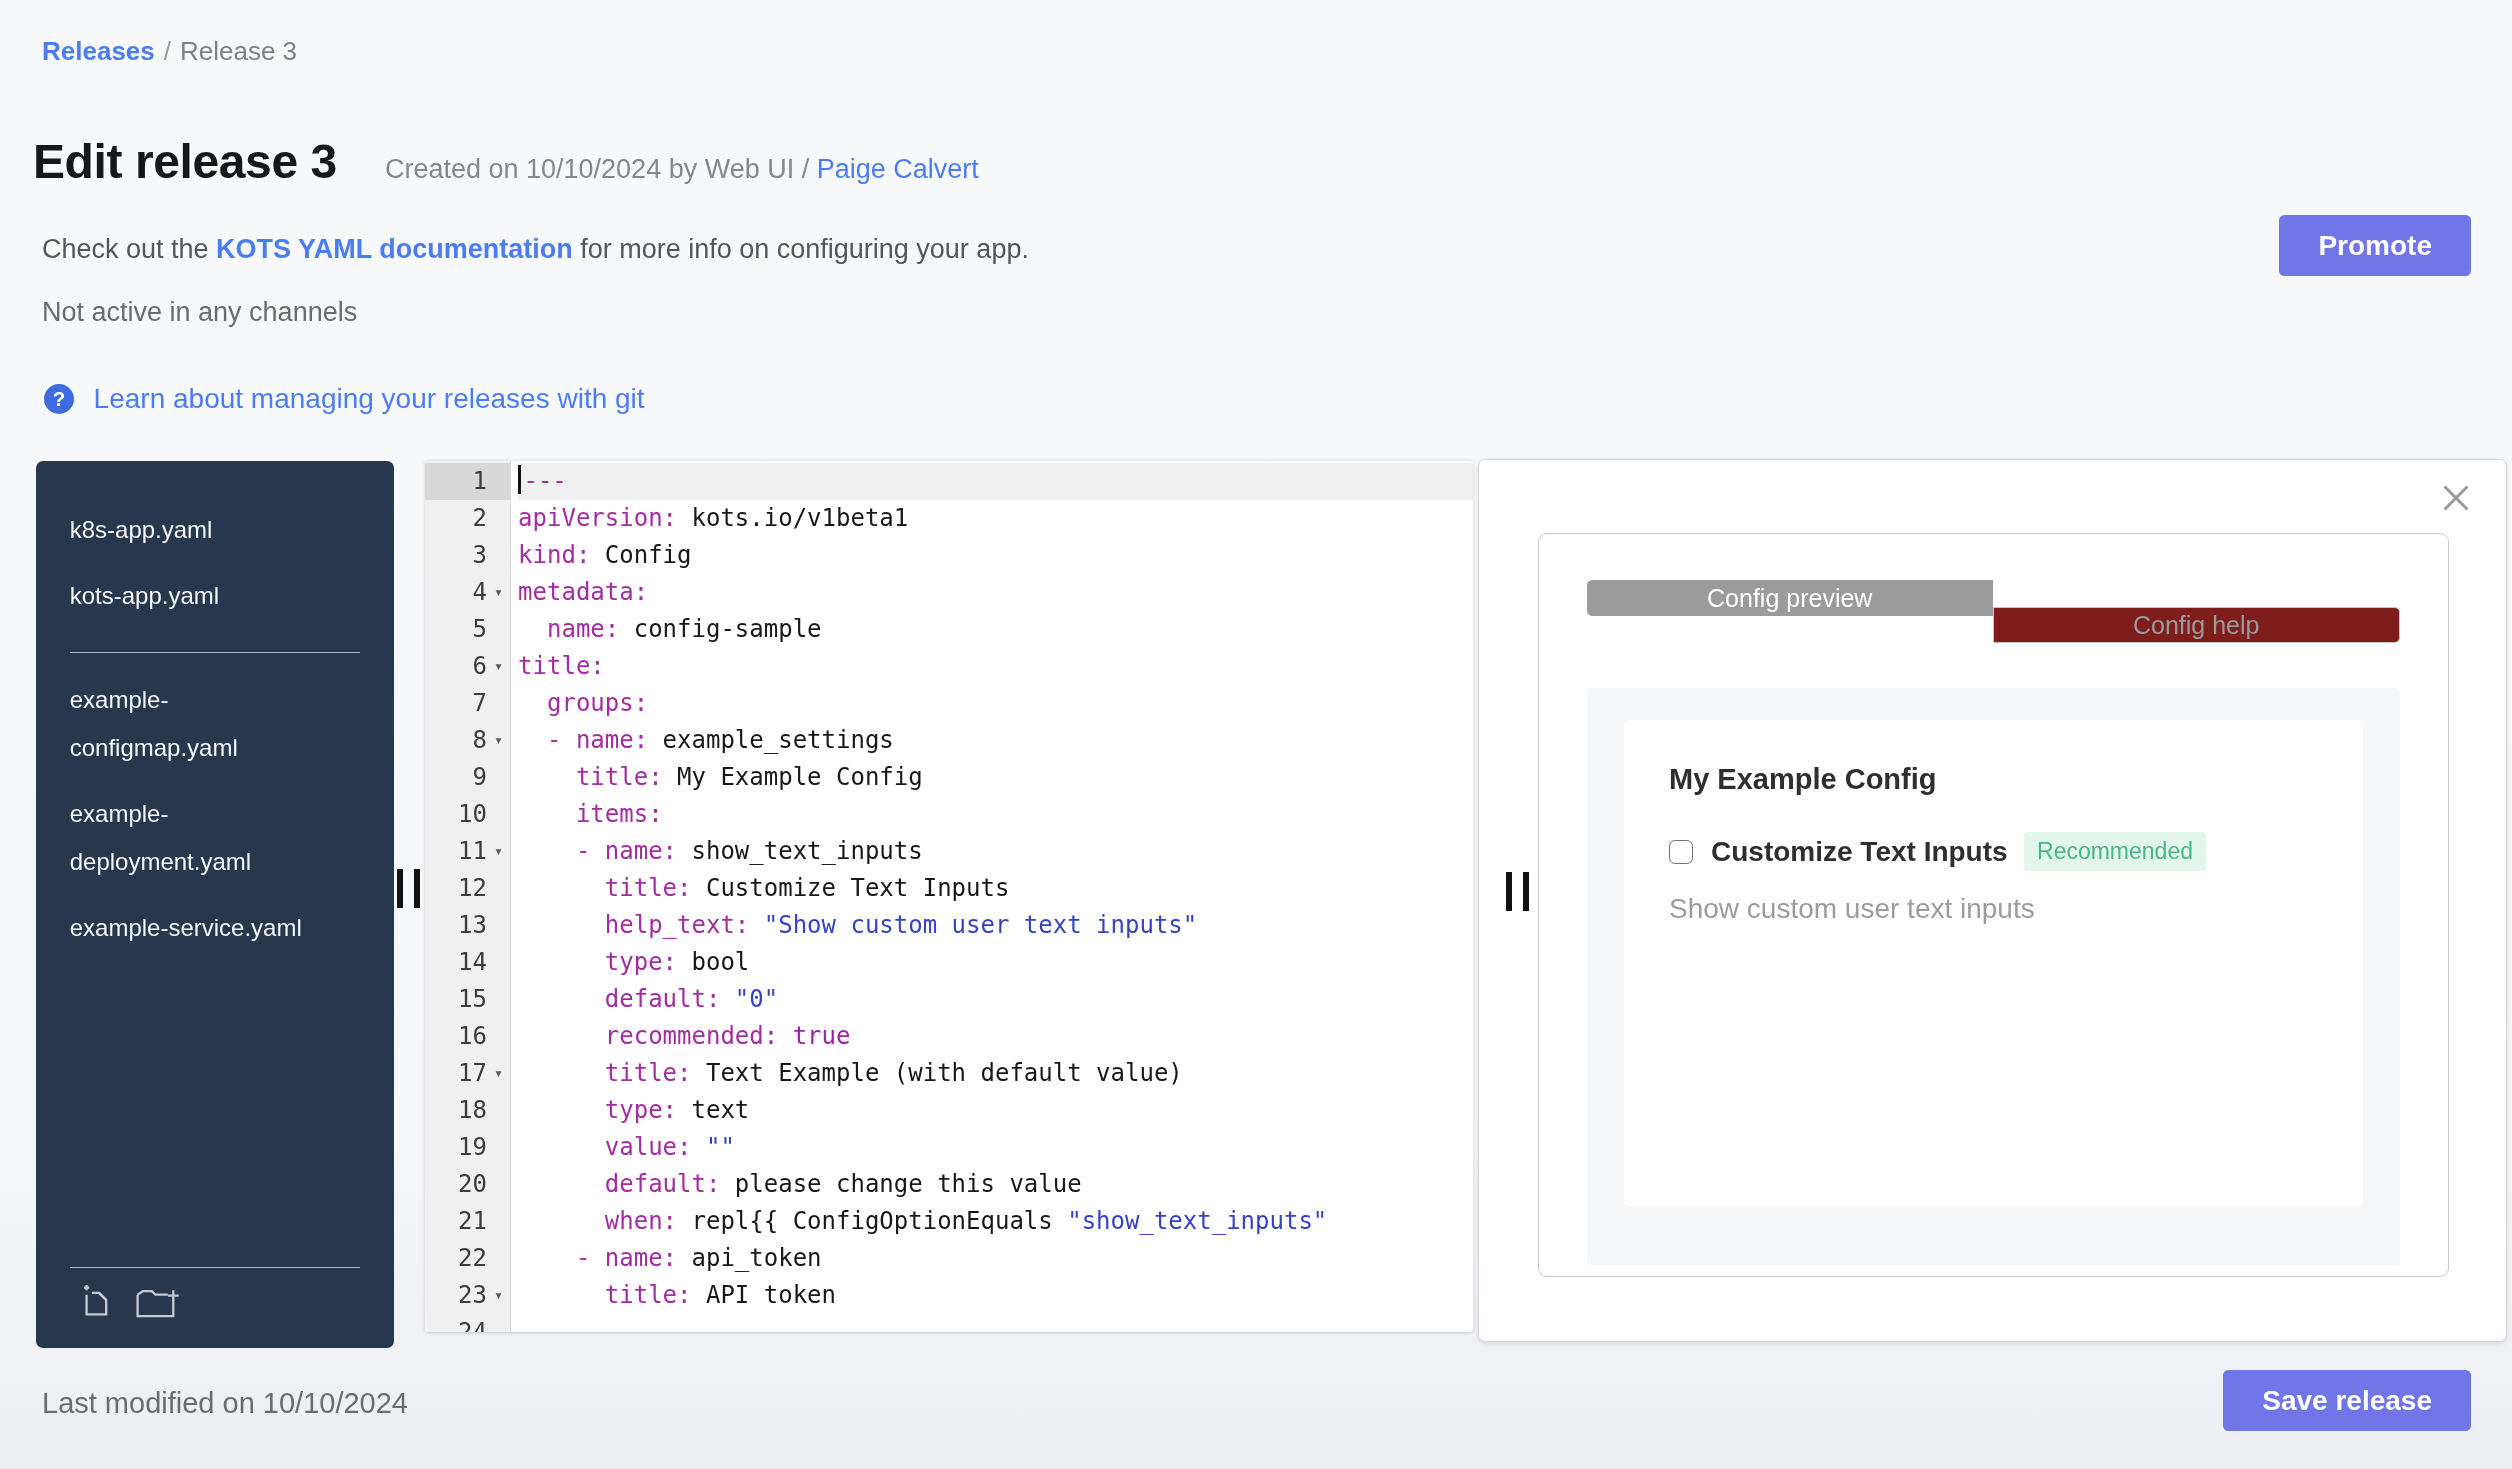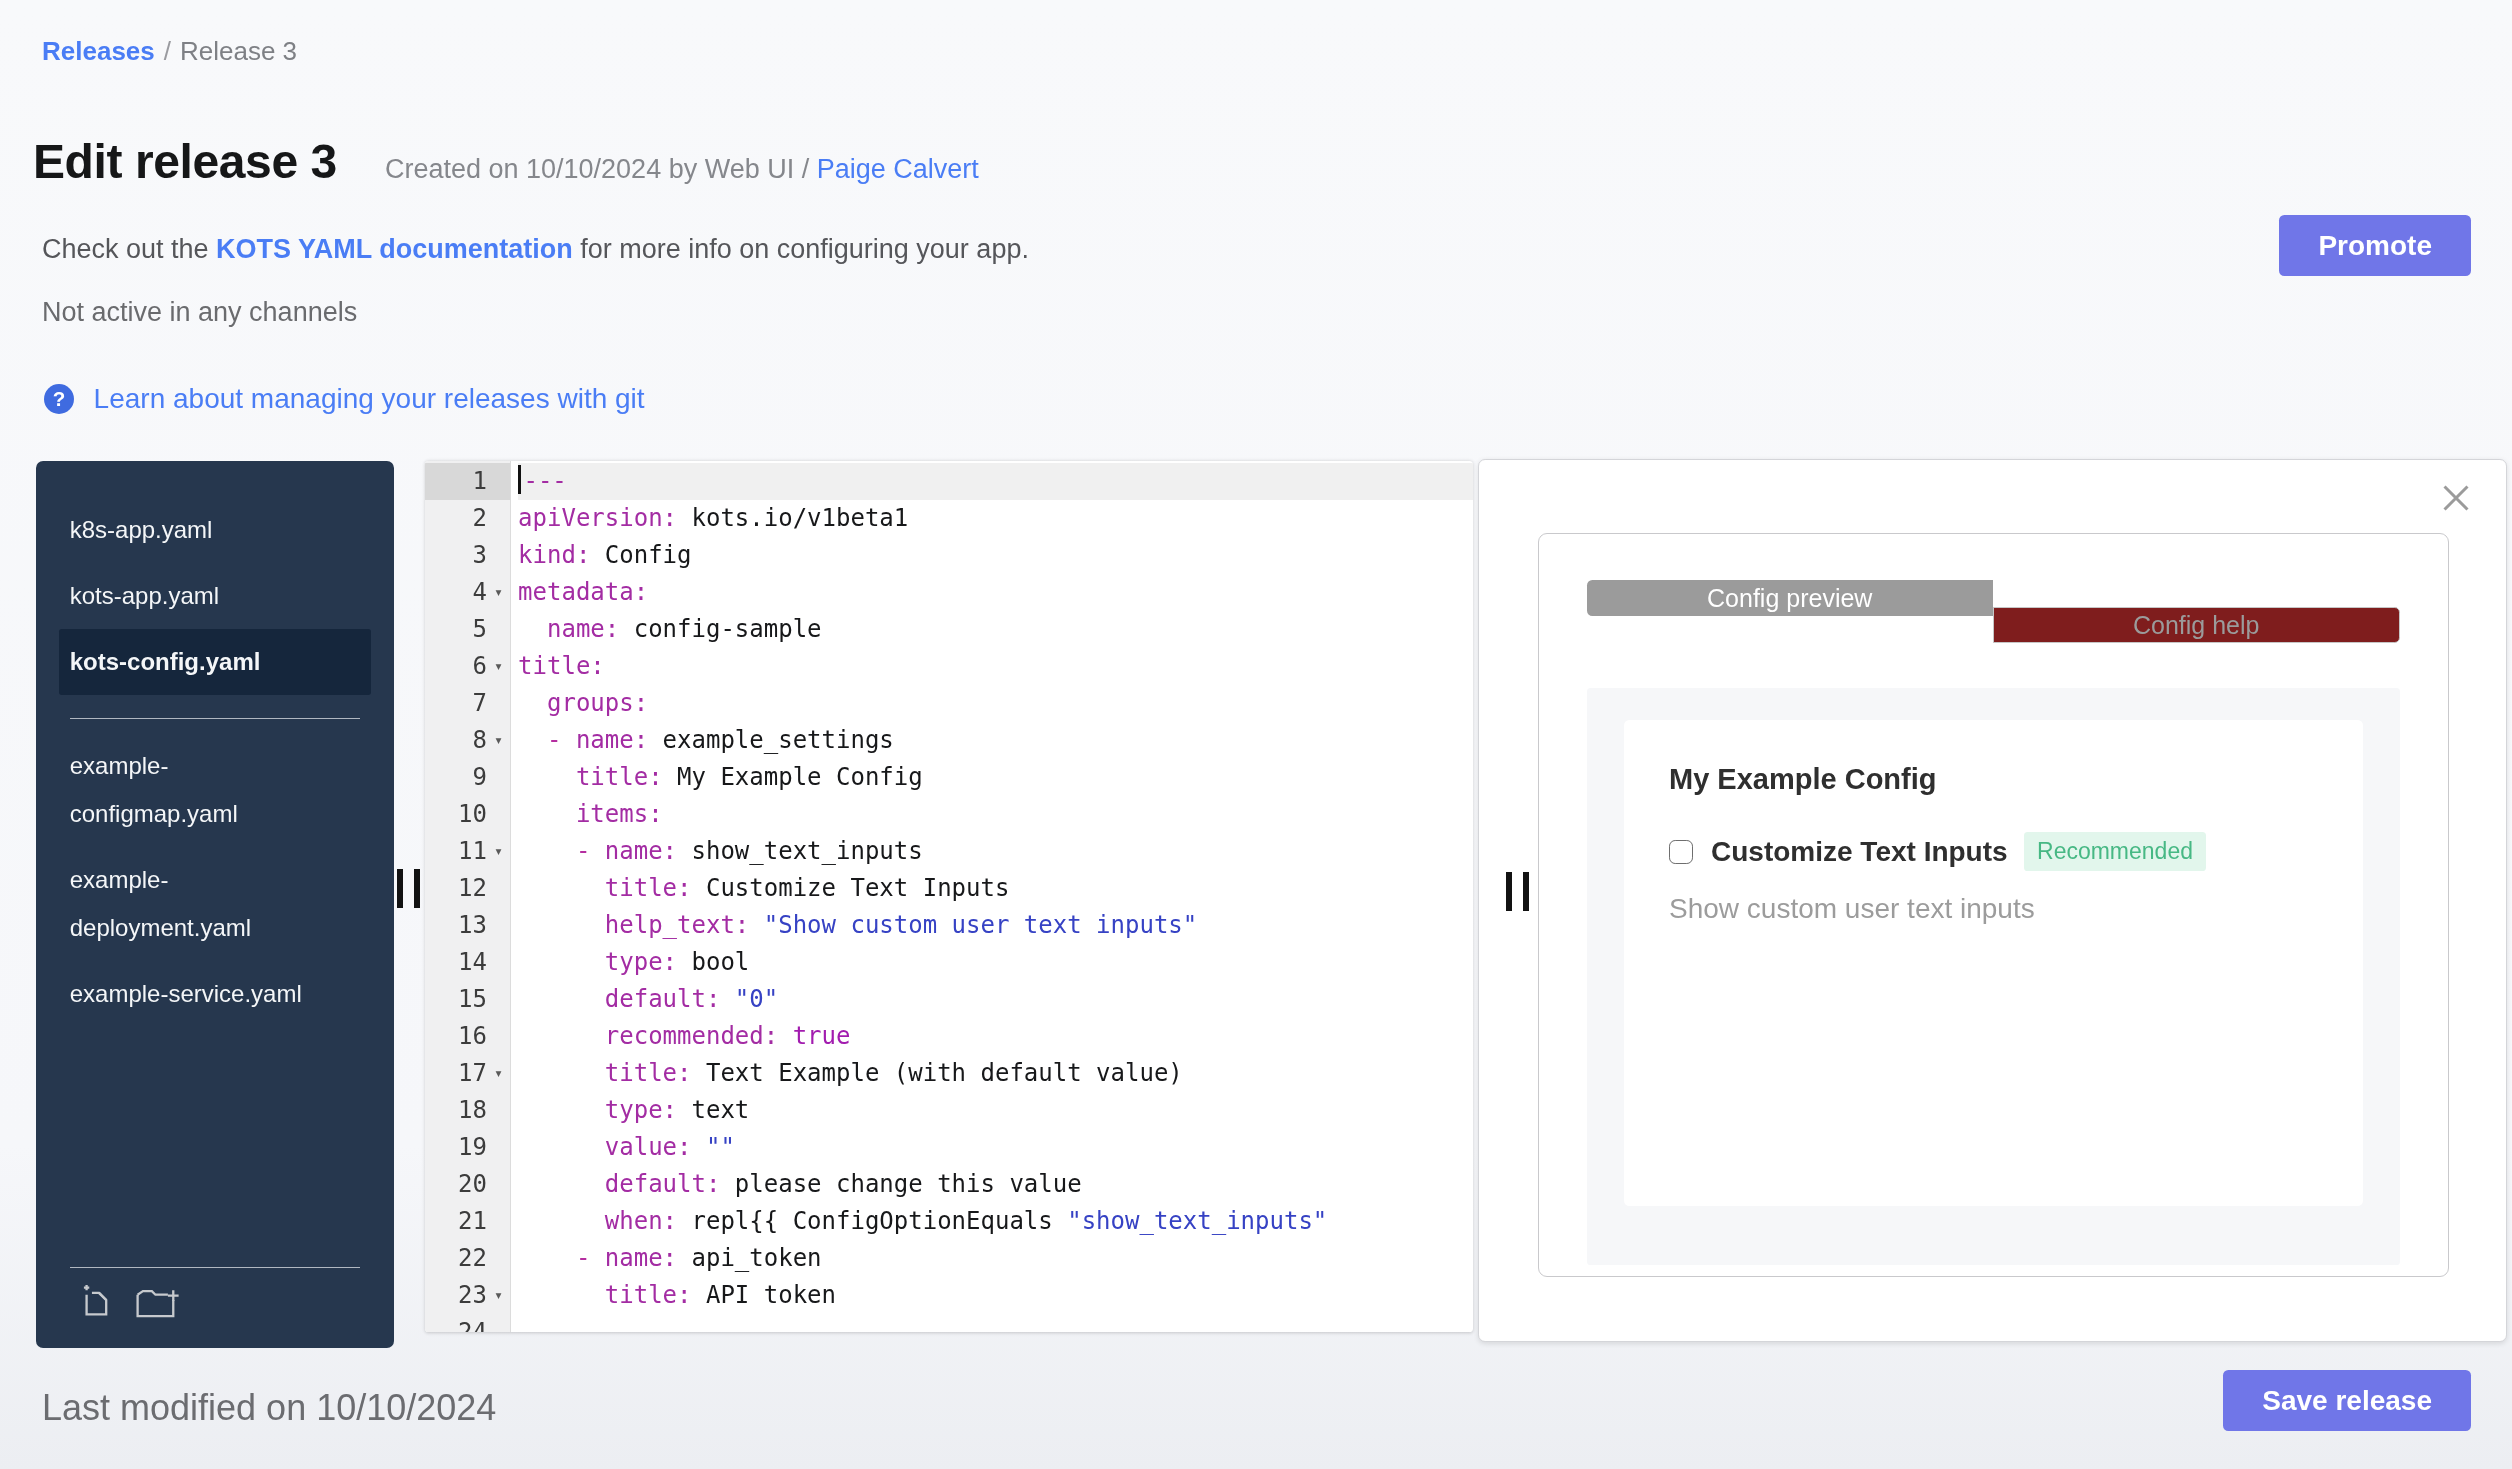--- a/index.html
+++ b/index.html
@@ -88,21 +88,21 @@
   .preview-body { flex:1; margin:45px 48px 23px; background:#f6f7f9; border-radius:3.6px; }
   .config-card { margin:32px 37px 59px; height:486px; background:#fff; border-radius:5.3px; padding:43px 45px; }
   .config-card h2 { font-size:29px; font-weight:700; color:#2f2f2f; }
   .cfg-row { display:flex; align-items:center; margin-top:36px; }
   .checkbox { width:24px; height:24px; border:1.8px solid #6e6e6e; border-radius:6.2px; background:#fff; cursor:pointer; flex:none; }
   .cfg-label { margin-left:18px; font-size:28px; font-weight:700; color:#2f2f2f; }
   .cfg-badge { margin-left:16px; font-size:23px; color:#47b884; background:#e2f6ec; padding:6.2px 13.4px; border-radius:3.6px; }
   .cfg-help { margin-top:21.4px; font-size:28px; color:#9c9c9c; }
 
   
-  .last-modified { position:absolute; left:42px; top:1387px; font-size:36px; color:#6b6c70; }
+  .last-modified { position:absolute; left:42px; top:1387px; font-size:29px; color:#6b6c70; }
 </style>
 </head>
 <body>
 
 <div id="page">
 
   <div class="breadcrumb">
     <a>Releases</a><span class="sep">/</span><span class="current">Release 3</span>
   </div>
 
@@ -123,21 +123,20 @@
     <span class="help-badge">?</span>
     <a>Learn about managing your releases with git</a>
   </div>
 
   <div class="main">
 
     <div class="sidebar">
       <div>
           <div class="file-item">k8s-app.yaml</div>
           <div class="file-item">kots-app.yaml</div>
-          <div class="file-item selected">kots-config.yaml</div>
           <div class="sb-divider"></div>
           <div class="file-item">example-configmap.yaml</div>
           <div class="file-item">example-deployment.yaml</div>
           <div class="file-item">example-service.yaml</div>
         </div>
       <div class="sb-footer">
         <div class="sb-divider"></div>
         <div class="sb-icons">
           <svg width="41" height="41" viewBox="0 0 46 46">
             <path d="M13 7 v-6 M10 4 h6"></path>

